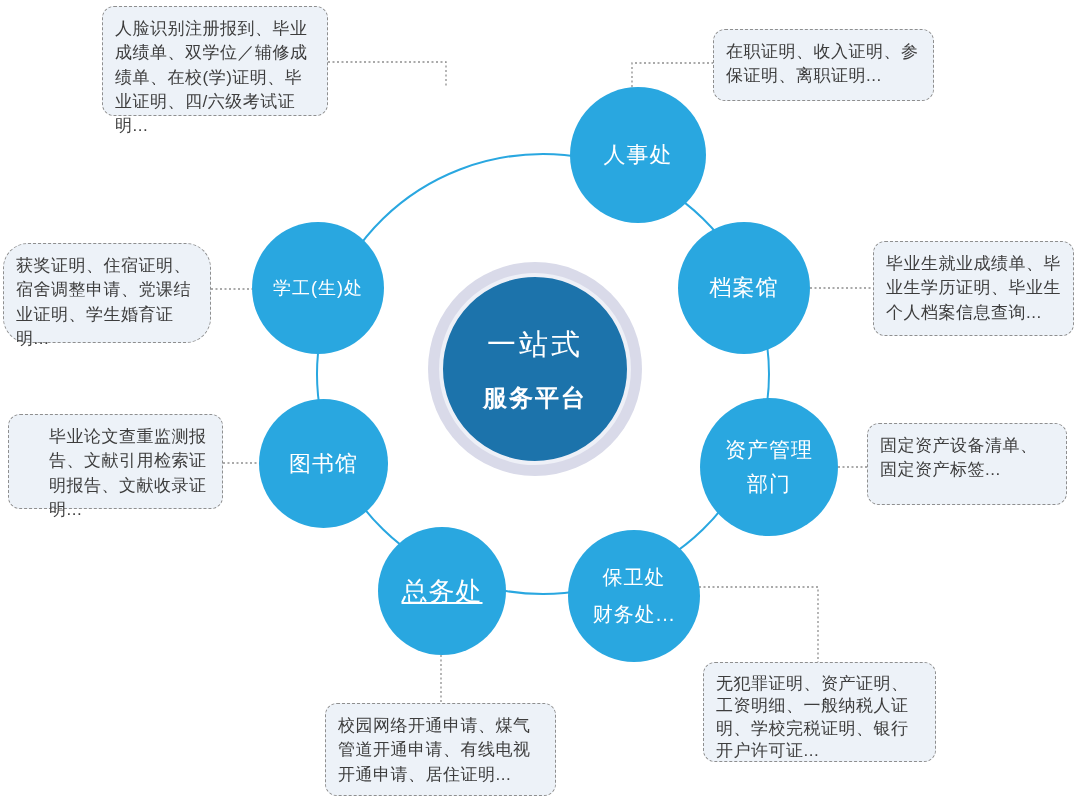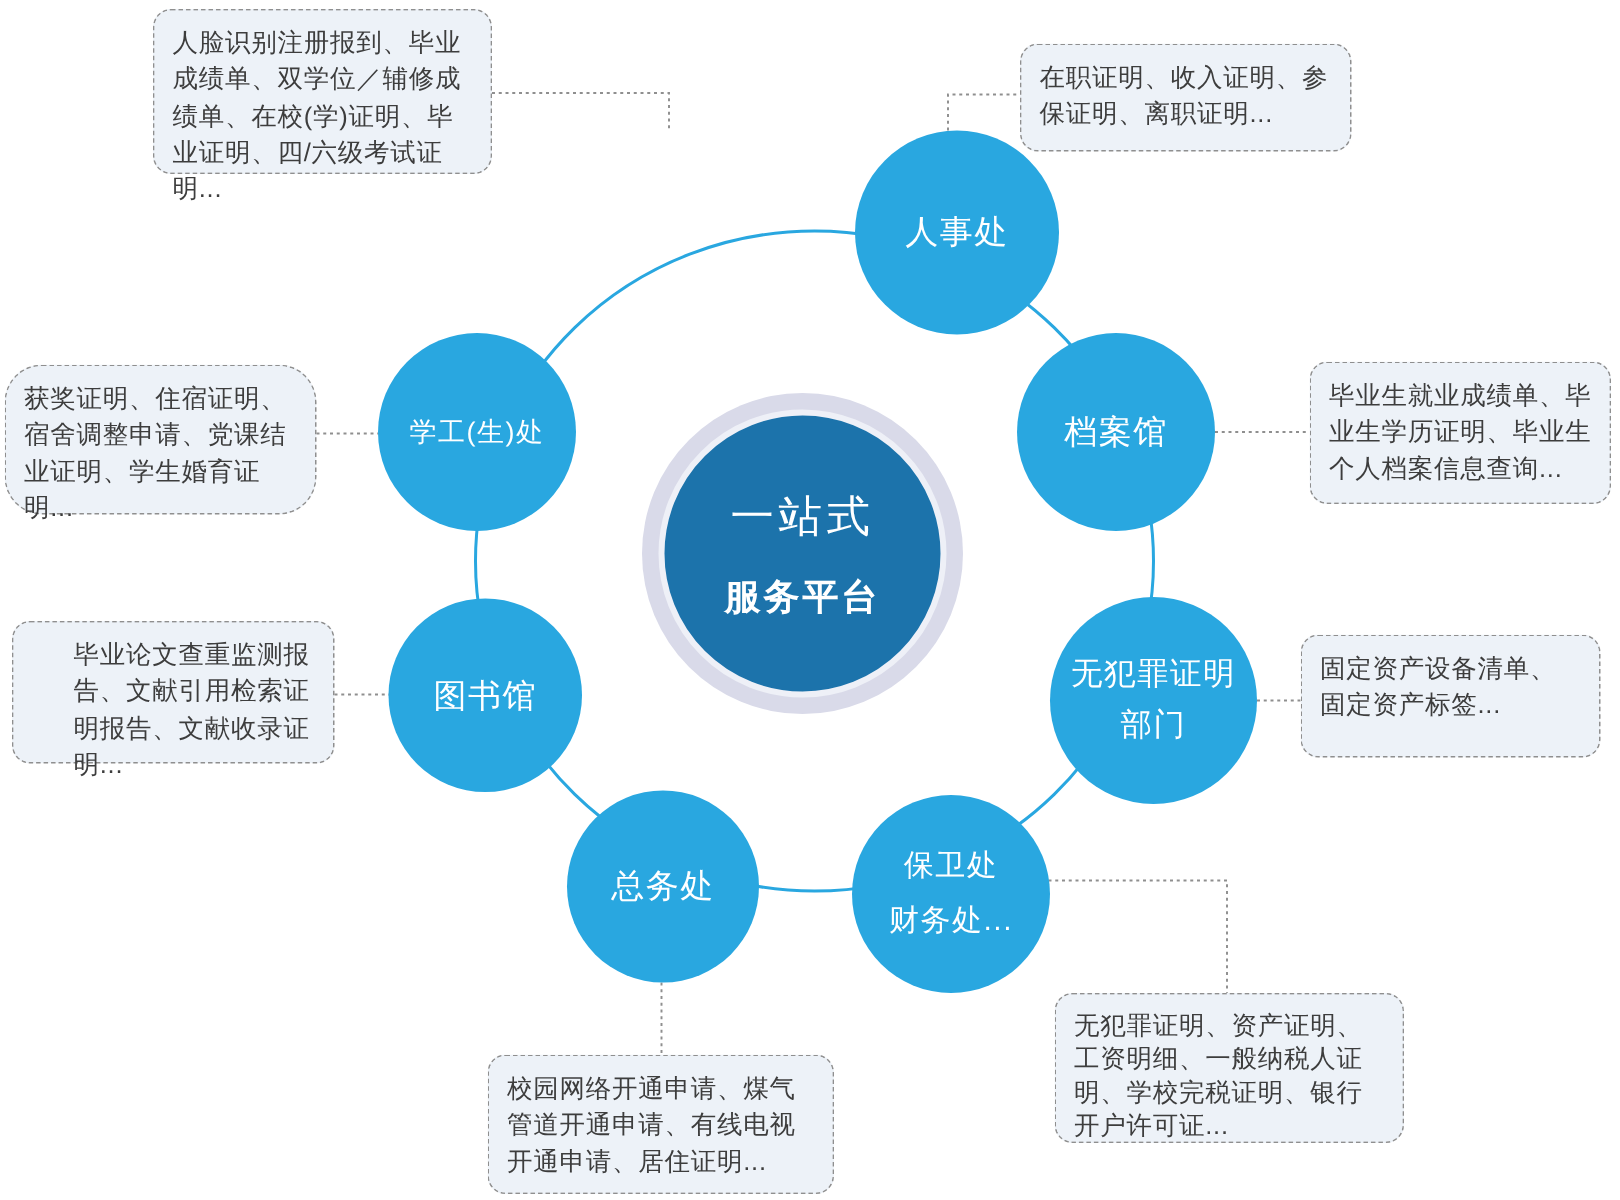--- a/index.html
+++ b/index.html
@@ -34,21 +34,21 @@
     z-index: 2;
     font-size: 21px;
     letter-spacing: 1px;
   }
   .node span { display: block; }
   .node-jwc  { left: 377px; top:  87px; width: 140px; height: 140px; line-height: 1.62; font-size: 22px; }
   .node-rsc  { left: 570px; top:  87px; width: 136px; height: 136px; font-size: 22px; }
   .node-dag  { left: 678px; top: 222px; width: 132px; height: 132px; font-size: 22px; }
   .node-zcgl { left: 700px; top: 398px; width: 138px; height: 138px; line-height: 1.6; }
   .node-bwc  { left: 568px; top: 530px; width: 132px; height: 132px; line-height: 1.85; font-size: 20px; }
-  .node-zwc  { left: 378px; top: 527px; width: 128px; height: 128px; font-size: 22px; }
+  .node-zwc  { left: 378px; top: 527px; width: 128px; height: 128px; font-size: 26px; text-decoration: underline; }
   .node-tsg  { left: 259px; top: 399px; width: 129px; height: 129px; font-size: 22px; }
   .node-xgc  { left: 252px; top: 222px; width: 132px; height: 132px; font-size: 18px; }
 
   .hub {
     position: absolute;
     left: 428px; top: 262px;
     width: 214px; height: 214px;
     border-radius: 50%;
     background: #d9dae9;
     z-index: 3;
@@ -75,21 +75,21 @@
     border: 1px dashed #8f8f8f;
     border-radius: 12px;
     padding: 10px 12px;
     font-size: 17px;
     line-height: 1.43;
     color: #3d3d3d;
     letter-spacing: 0.5px;
     z-index: 2;
   }
   .co-jwc  { left: 102px; top:   6px; width: 226px; height: 110px; }
-  .co-rsc  { left: 680px; top:  29px; width: 221px; height:  72px; }
+  .co-rsc  { left: 713px; top:  29px; width: 221px; height:  72px; }
   .co-dag  { left: 873px; top: 241px; width: 201px; height:  95px; }
   .co-zcgl { left: 867px; top: 423px; width: 200px; height:  82px; }
   .co-bwc  { left: 703px; top: 662px; width: 233px; height: 100px; line-height: 1.32; }
   .co-zwc  { left: 325px; top: 703px; width: 231px; height:  93px; }
   .co-tsg  { left:   8px; top: 414px; width: 215px; height:  95px; padding-left: 40px; }
   .co-xgc  { left:   3px; top: 243px; width: 208px; height: 100px; border-radius: 25px; }
 </style>
 </head>
 <body>
 
@@ -107,21 +107,21 @@
     <path class="dotted" d="M 211 289 H 253"></path>
   </svg>
 
   <div class="node node-rsc">
     <span>人事处</span>
   </div>
   <div class="node node-dag">
     <span>档案馆</span>
   </div>
   <div class="node node-zcgl">
-    <span>无犯罪证明</span>
+    <span>资产管理</span>
     <span>部门</span>
   </div>
   <div class="node node-bwc">
     <span>保卫处</span>
     <span>财务处...</span>
   </div>
   <div class="node node-zwc">
     <span>总务处</span>
   </div>
   <div class="node node-tsg">

